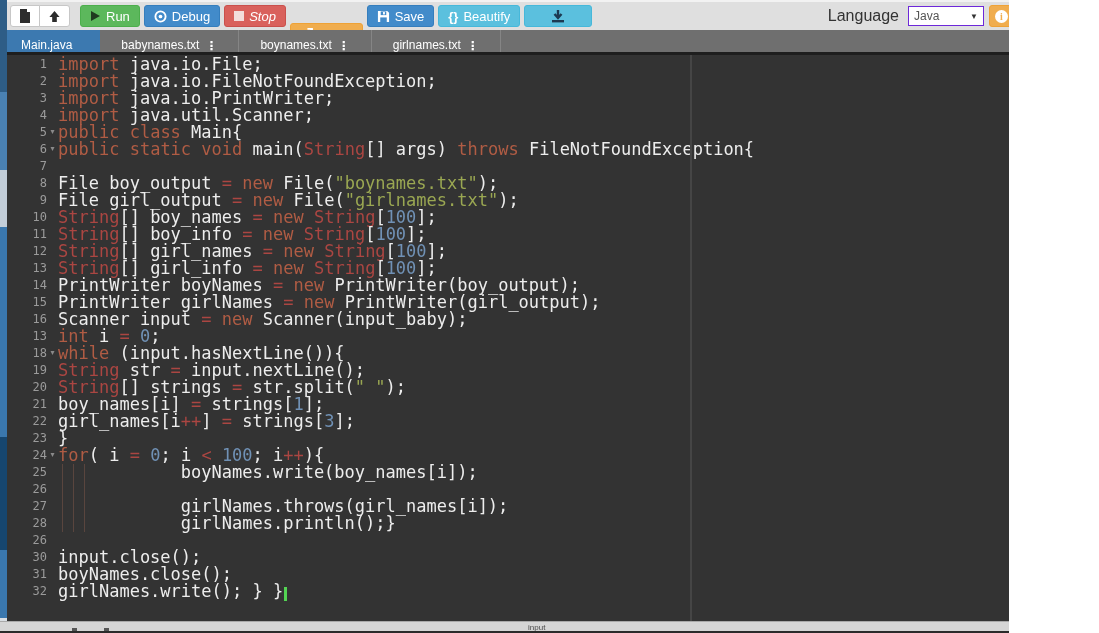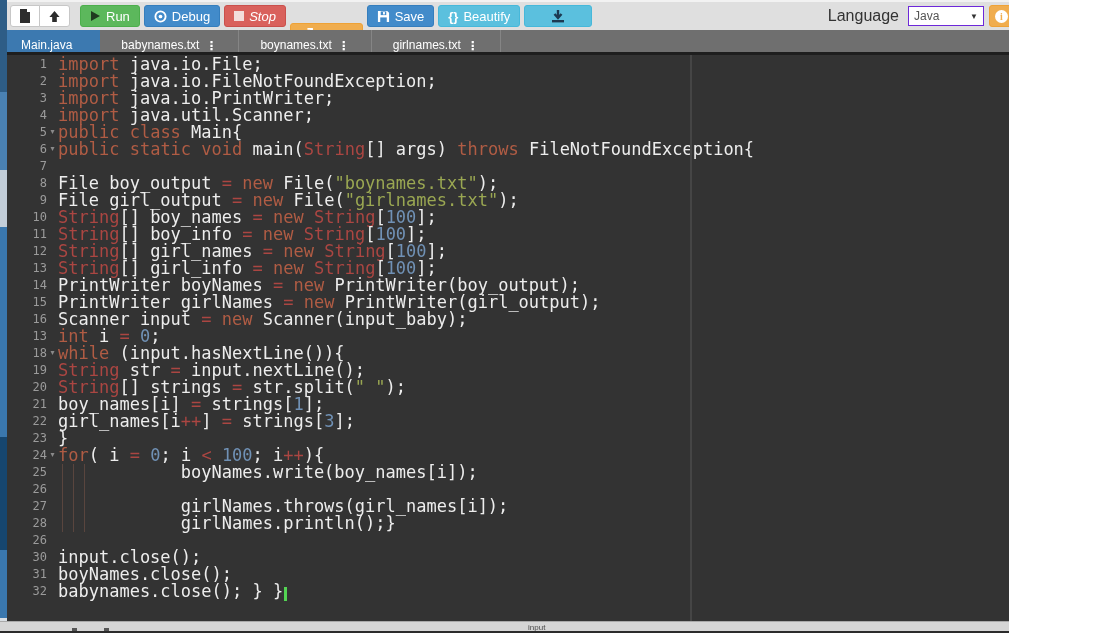--- a/index.html
+++ b/index.html
@@ -374,21 +374,21 @@
         <span class="code"><span class="tok-plain">input.close();</span></span>
       </div>
       <div class="code-line">
         <span class="ln">31</span>
         <span class="fold-col"></span>
         <span class="code"><span class="tok-plain">boyNames.close();</span></span>
       </div>
       <div class="code-line">
         <span class="ln">32</span>
         <span class="fold-col"></span>
-        <span class="code"><span class="tok-plain">babynames.close(); } }</span><span class="cursor"></span></span>
+        <span class="code"><span class="tok-plain">girlNames.write(); } }</span><span class="cursor"></span></span>
       </div>
     </div>
   <div class="ruler"></div>
   <div class="tab-guide" style="left:62px"></div>
   <div class="tab-guide" style="left:73px"></div>
   <div class="tab-guide" style="left:84px"></div>
 
   <div class="left-strip">
     <div style="height:52px; background:#2e5d86"></div>
     <div style="height:40px; background:#2e5d86"></div>

